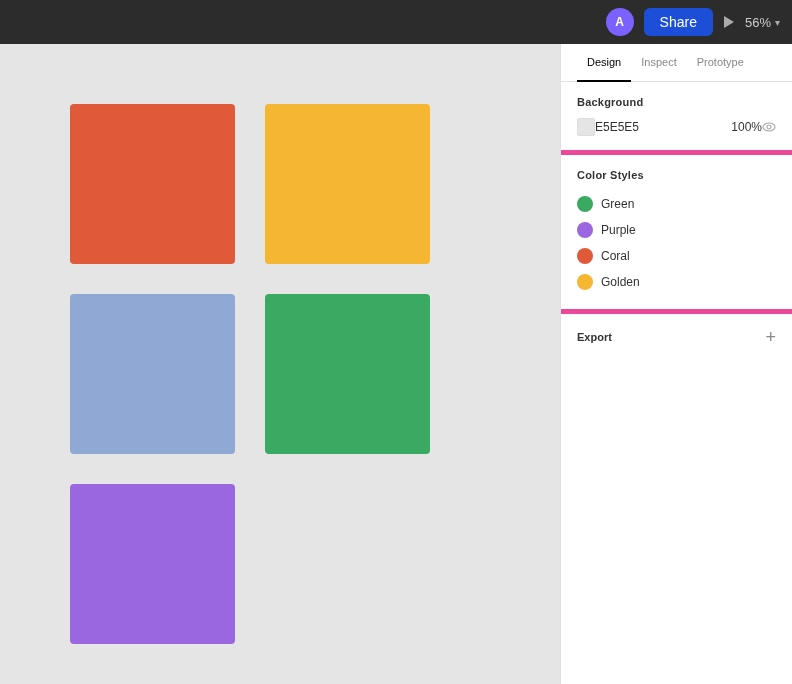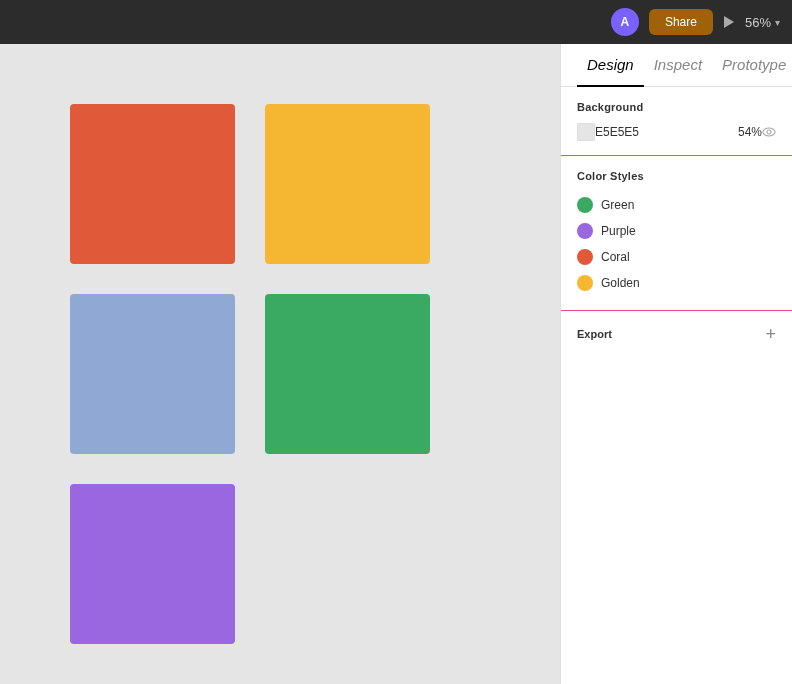--- a/index.html
+++ b/index.html
@@ -18,26 +18,26 @@
     }
     .avatar-circle {
       width: 28px; height: 28px;
       border-radius: 50%;
       background: #7b61ff;
       color: white;
       display: flex; align-items: center; justify-content: center;
       font-size: 12px; font-weight: 600;
     }
     .share-btn {
-      background: #a16207;
+      background: #1d4ed8;
       color: white;
       border: none;
       border-radius: 6px;
       padding: 6px 16px;
-      font-size: 12px;
+      font-size: 14px;
       font-weight: 500;
       cursor: pointer;
     }
     .play-btn {
       background: none;
       border: none;
       color: #aaa;
       cursor: pointer;
       font-size: 16px;
       display: flex; align-items: center;
@@ -88,37 +88,36 @@
     }
 
     
     .panel-tabs {
       display: flex;
       border-bottom: 1px solid #e0e0e0;
       padding: 0 16px;
     }
     .panel-tab {
       padding: 12px 10px;
-      font-size: 15px;
+      font-size: 11px;
       color: #888;
       cursor: pointer;
       border-bottom: 2px solid transparent;
       margin-bottom: -1px;
-      font-style: italic;
     }
     .panel-tab.active {
       color: #000;
       border-bottom: 2px solid #000;
       font-weight: 500;
     }
 
     
     .panel-section {
       padding: 14px 16px;
-      border-bottom: 1px solid #ec4899;
+      border-bottom: 5px solid #ec4899;
     }
     .section-title {
       font-size: 11px;
       font-weight: 600;
       color: #333;
       margin-bottom: 10px;
       letter-spacing: 0.02em;
     }
 
     
@@ -231,21 +230,21 @@
       <div class="panel-tab">
         <span>Prototype</span>
       </div>
     </div>
 
     <div class="panel-section">
       <div class="section-title">Background</div>
       <div class="bg-row">
         <div class="color-swatch-small" style="background:#e5e5e5;"></div>
         <span class="hex-value">E5E5E5</span>
-        <span class="opacity-value">54%</span>
+        <span class="opacity-value">100%</span>
         <span class="eye-icon">
           <svg width="14" height="10" viewBox="0 0 14 10" fill="none" xmlns="http://www.w3.org/2000/svg">
             <ellipse cx="7" cy="5" rx="6" ry="4" stroke="#aaa" stroke-width="1.2" fill="none"></ellipse>
             <circle cx="7" cy="5" r="2" stroke="#aaa" stroke-width="1.2" fill="none"></circle>
           </svg>
         </span>
       </div>
     </div>
 
     <div class="panel-section">

